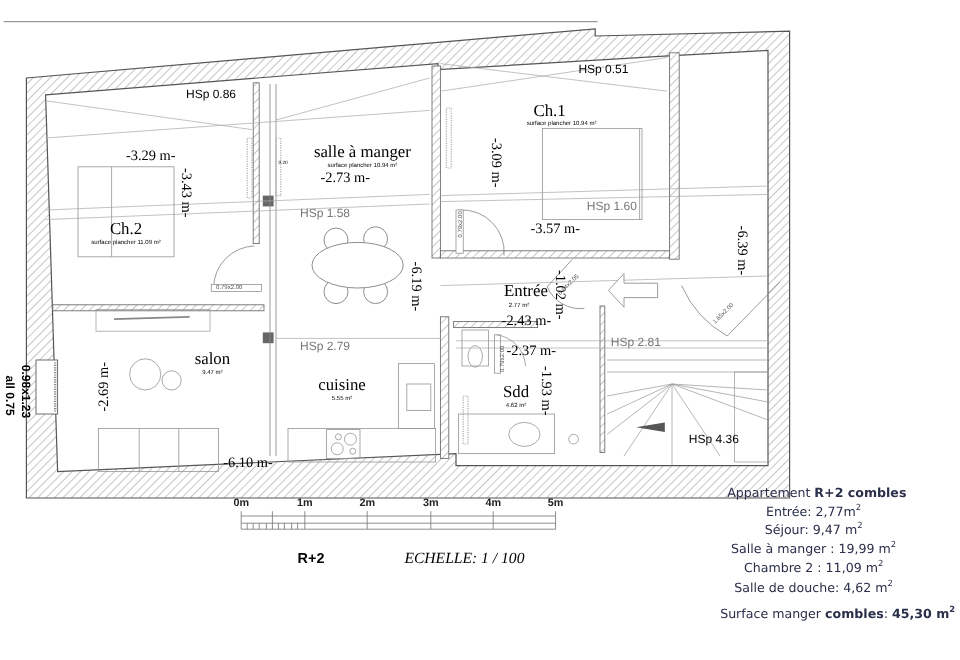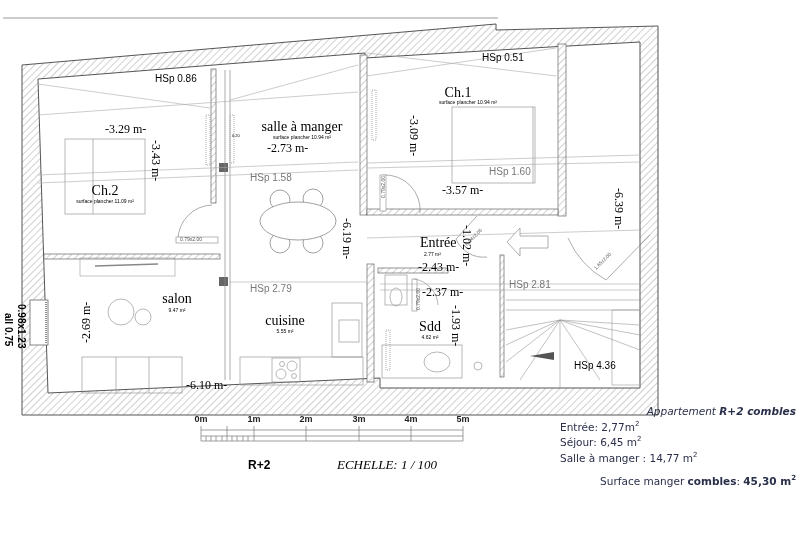--- a/index.html
+++ b/index.html
@@ -1,22 +1,22 @@
 <!DOCTYPE html>
 <html><head>
 <meta charset="utf-8">
 <style>
   html,body{margin:0;padding:0;background:#fff;}
   body{width:800px;height:550px;position:relative;overflow:hidden;font-family:"Liberation Sans",sans-serif;}
   svg{position:absolute;left:0;top:0;}
   .serif{font-family:"Liberation Serif","DejaVu Serif",serif;}
   .sans{font-family:"Liberation Sans","DejaVu Sans",sans-serif;}
   #legend{position:absolute;left:560px;top:404px;width:236px;font-family:"DejaVu Sans","Liberation Sans",sans-serif;color:#2a2f4a;font-size:10.5px;line-height:15.7px;}
-  #legend .head{text-align:right;padding-left:46px;font-style:italic;}
-  #legend .row{text-align:left;}
+  #legend .head{text-align:left;padding-left:46px;}
+  #legend .row{text-align:center;}
   #legend .total{text-align:right;margin-top:7px;}
   #legend b{font-weight:bold;}
   #legend sup{font-size:7px;vertical-align:5px;line-height:0;}
 </style>
 </head>
 <body>
 
 <svg width="800" height="550" viewBox="0 0 800 550">
   <defs>
     <pattern id="hatch" patternUnits="userSpaceOnUse" width="5" height="5" patternTransform="rotate(45)">
@@ -234,16 +234,18 @@
     <text x="411" y="422">4m</text>
     <text x="463" y="422">5m</text>
   </g>
   <text x="248" y="469" class="sans" font-size="12" font-weight="bold">R+2</text>
   <text x="337" y="469" class="serif" font-size="13" font-style="italic">ECHELLE: 1 / 100</text>
 </svg>
 
 <div id="legend">
   <div class="head"><span>Appartement </span><b>R+2 combles</b></div>
   <div class="row"><span>Entrée: 2,77m</span><sup>2</sup></div>
-  <div class="row"><span>Séjour: 6,45 m</span><sup>2</sup></div>
-  <div class="row"><span>Salle à manger : 14,77 m</span><sup>2</sup></div>
+  <div class="row"><span>Séjour: 9,47 m</span><sup>2</sup></div>
+  <div class="row"><span>Salle à manger : 19,99 m</span><sup>2</sup></div>
+  <div class="row"><span>Chambre 2 : 11,09 m</span><sup>2</sup></div>
+  <div class="row"><span>Salle de douche: 4,62 m</span><sup>2</sup></div>
   <div class="total"><span>Surface manger </span><b>combles</b><span>: </span><b>45,30 m</b><b><sup>2</sup></b></div>
 </div>
 
 </body></html>

